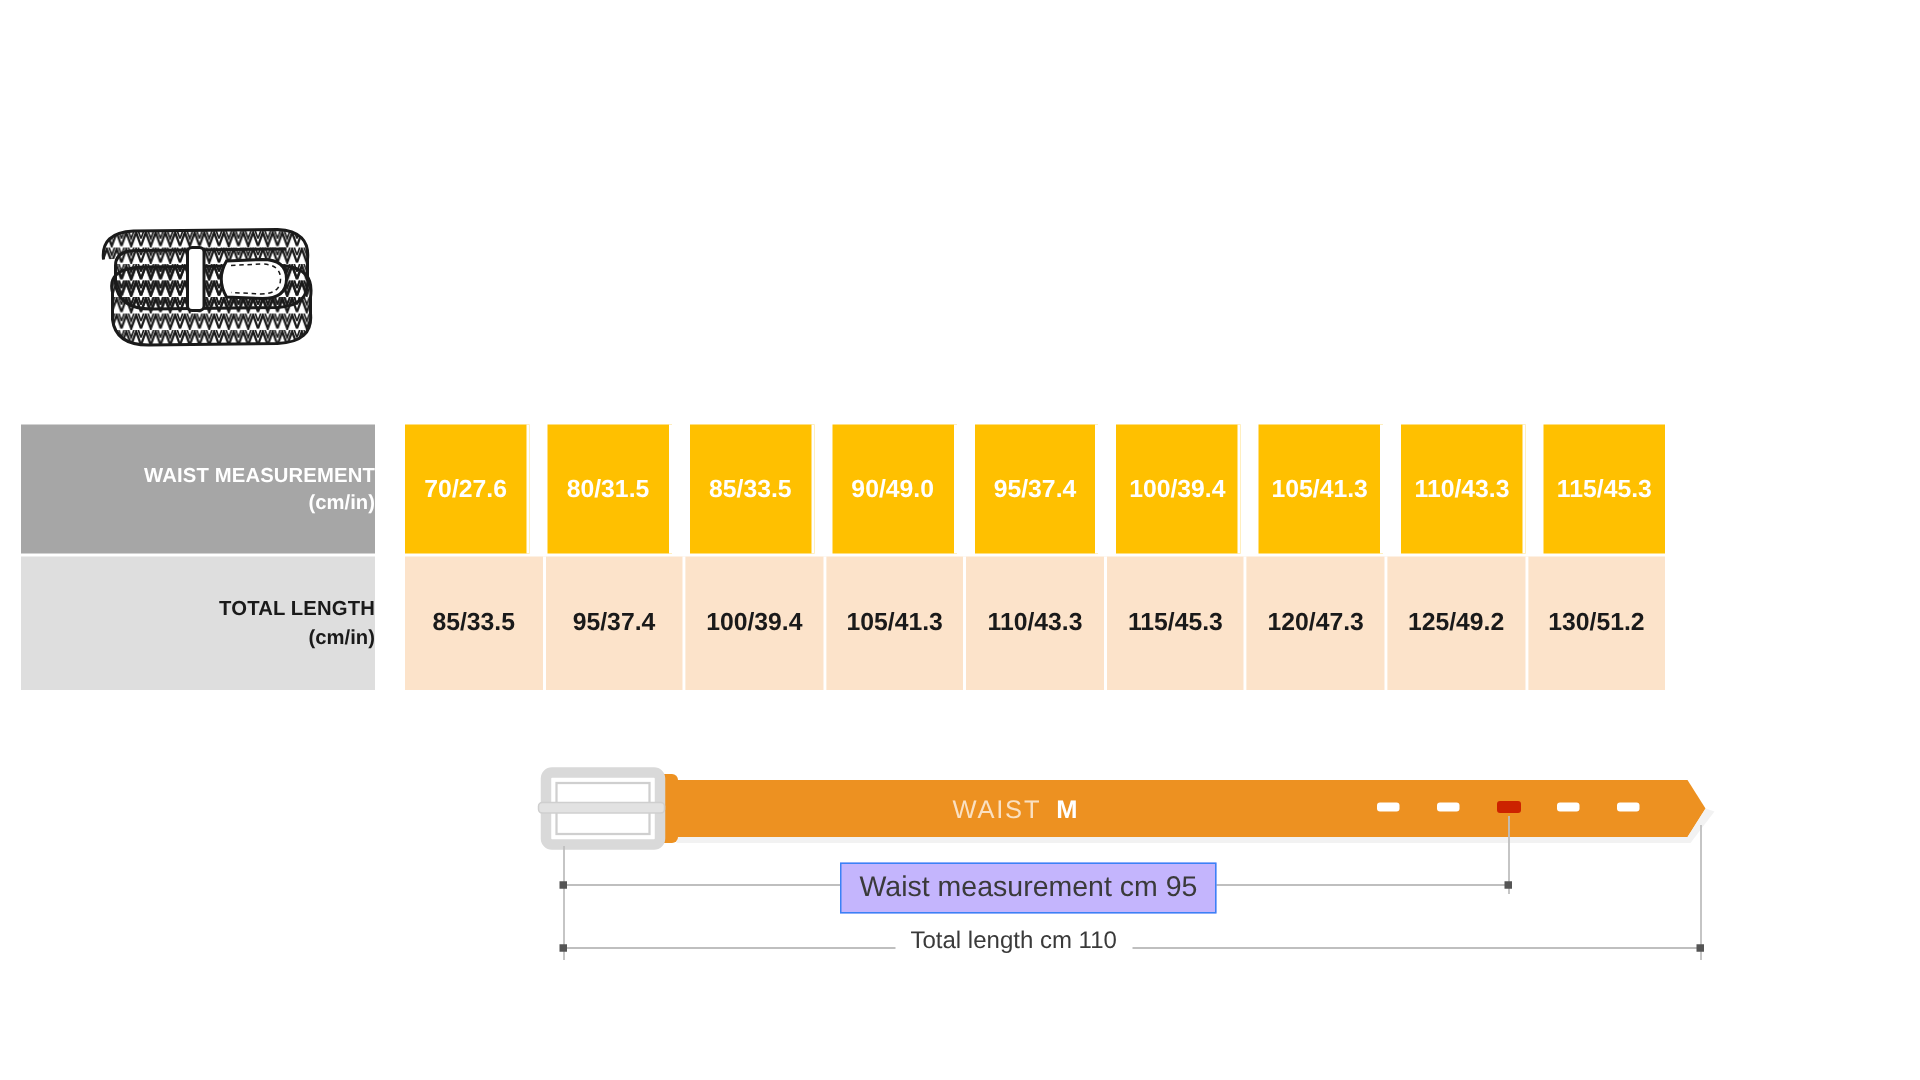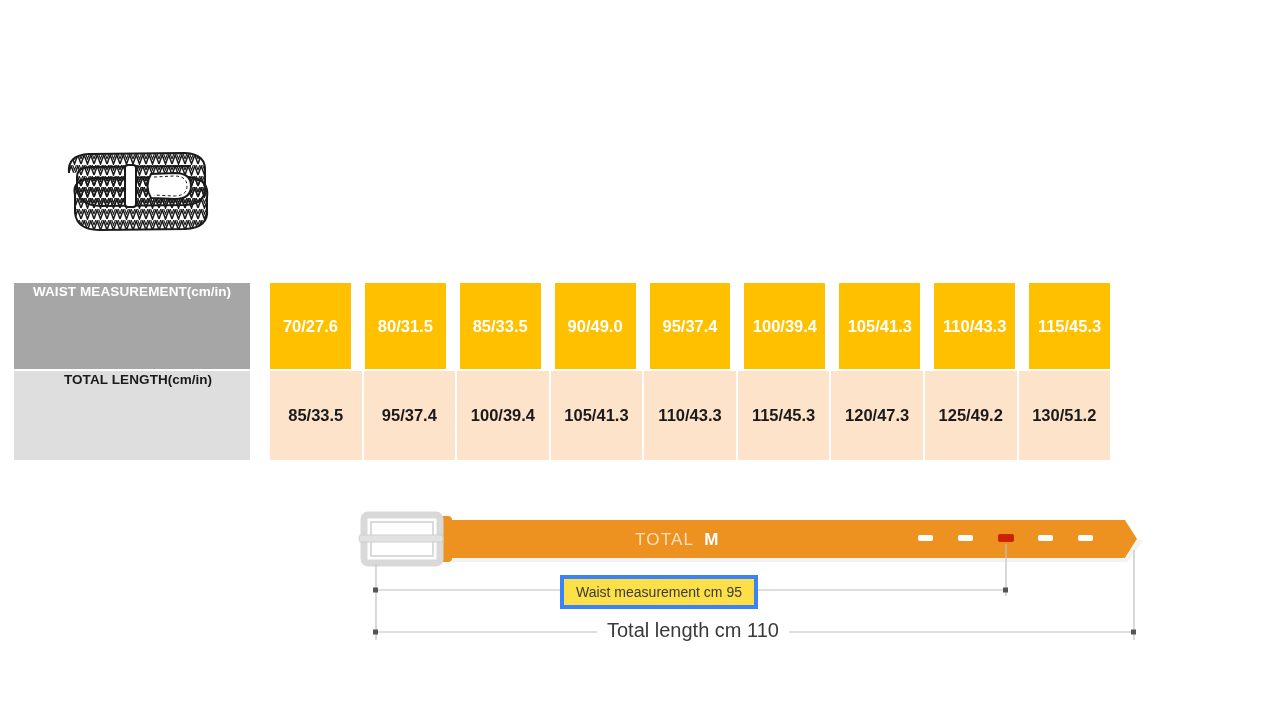--- a/index.html
+++ b/index.html
@@ -29,22 +29,22 @@
     display: flex; align-items: center; justify-content: center;
     font-size: 17px; color: #1a1a1a;
     border-right: 1px solid #1a1a1a;
     background: #ffffff;
   }
   .size-cell:last-child { border-right: none; }
 
   .row-label {
     position: absolute; left: 14px;
     width: 236px;
-    display: flex; 
-    align-items: flex-start; justify-content: center;
+    display: flex; flex-direction: column;
+    align-items: flex-end; justify-content: center;
     text-align: center; line-height: 1.35;
   }
   .row-label.waist { top: 283px; height: 86px; background: #a6a6a6; color: #ffffff; }
   .row-label.total { top: 371px; height: 89px; background: #dedede; color: #1a1a1a; padding-left: 12px; }
   .row-label .l1 { font-size: 13.5px; font-weight: bold; letter-spacing: 0.1px; }
   .row-label .l2 { font-size: 13.5px; font-weight: bold; }
 
   .row-cells {
     position: absolute; left: 270px;
     width: 840px; display: flex;
@@ -70,30 +70,30 @@
     position: absolute; left: 280px; top: 32px;
     font-size: 17px; letter-spacing: 1.2px;
     color: rgba(255,255,255,0.72);
     pointer-events: none;
   }
   .size-tag b { color: #ffffff; font-size: 17px; margin-left: 10px; letter-spacing: 0.5px; }
 
   .dim-label-box {
     position: absolute; left: 205px; top: 77px;
     padding: 5px 12px;
-    border: 4px solid #3b82f6;
-    background: #fde047;
-    font-size: 14px; color: #3a3a3a;
+    border: 1px solid #3b82f6;
+    background: #c4b5fd;
+    font-size: 19px; color: #3a3a3a;
     white-space: nowrap;
   }
   .dim-label-plain {
     position: absolute; left: 242px; top: 118px;
     padding: 3px 10px;
     background: #ffffff;
-    font-size: 20px; color: #3a3a3a;
+    font-size: 16px; color: #3a3a3a;
     white-space: nowrap;
   }
 </style>
 </head>
 <body>
 
 <div class="page">
 
   <div class="belt-icon">
     <svg viewBox="0 0 162 98" width="162" height="98">
@@ -176,21 +176,21 @@
       <rect x="18" y="89.5" width="5" height="5" fill="#555555"></rect>
       <rect x="648" y="89.5" width="5" height="5" fill="#555555"></rect>
 
       <line x1="21" y1="134" x2="779" y2="134" stroke="#bfbfbf" stroke-width="1.2"></line>
       <rect x="18" y="131.5" width="5" height="5" fill="#555555"></rect>
       <rect x="776" y="131.5" width="5" height="5" fill="#555555"></rect>
     </svg>
 
     
     <div class="size-tag">
-      <span>TOTAL</span><b>M</b>
+      <span>WAIST</span><b>M</b>
     </div>
 
     
     <div class="dim-label-box">Waist measurement cm 95</div>
     <div class="dim-label-plain">Total length cm 110</div>
   </div>
 
 </div>
 
 </body></html>

